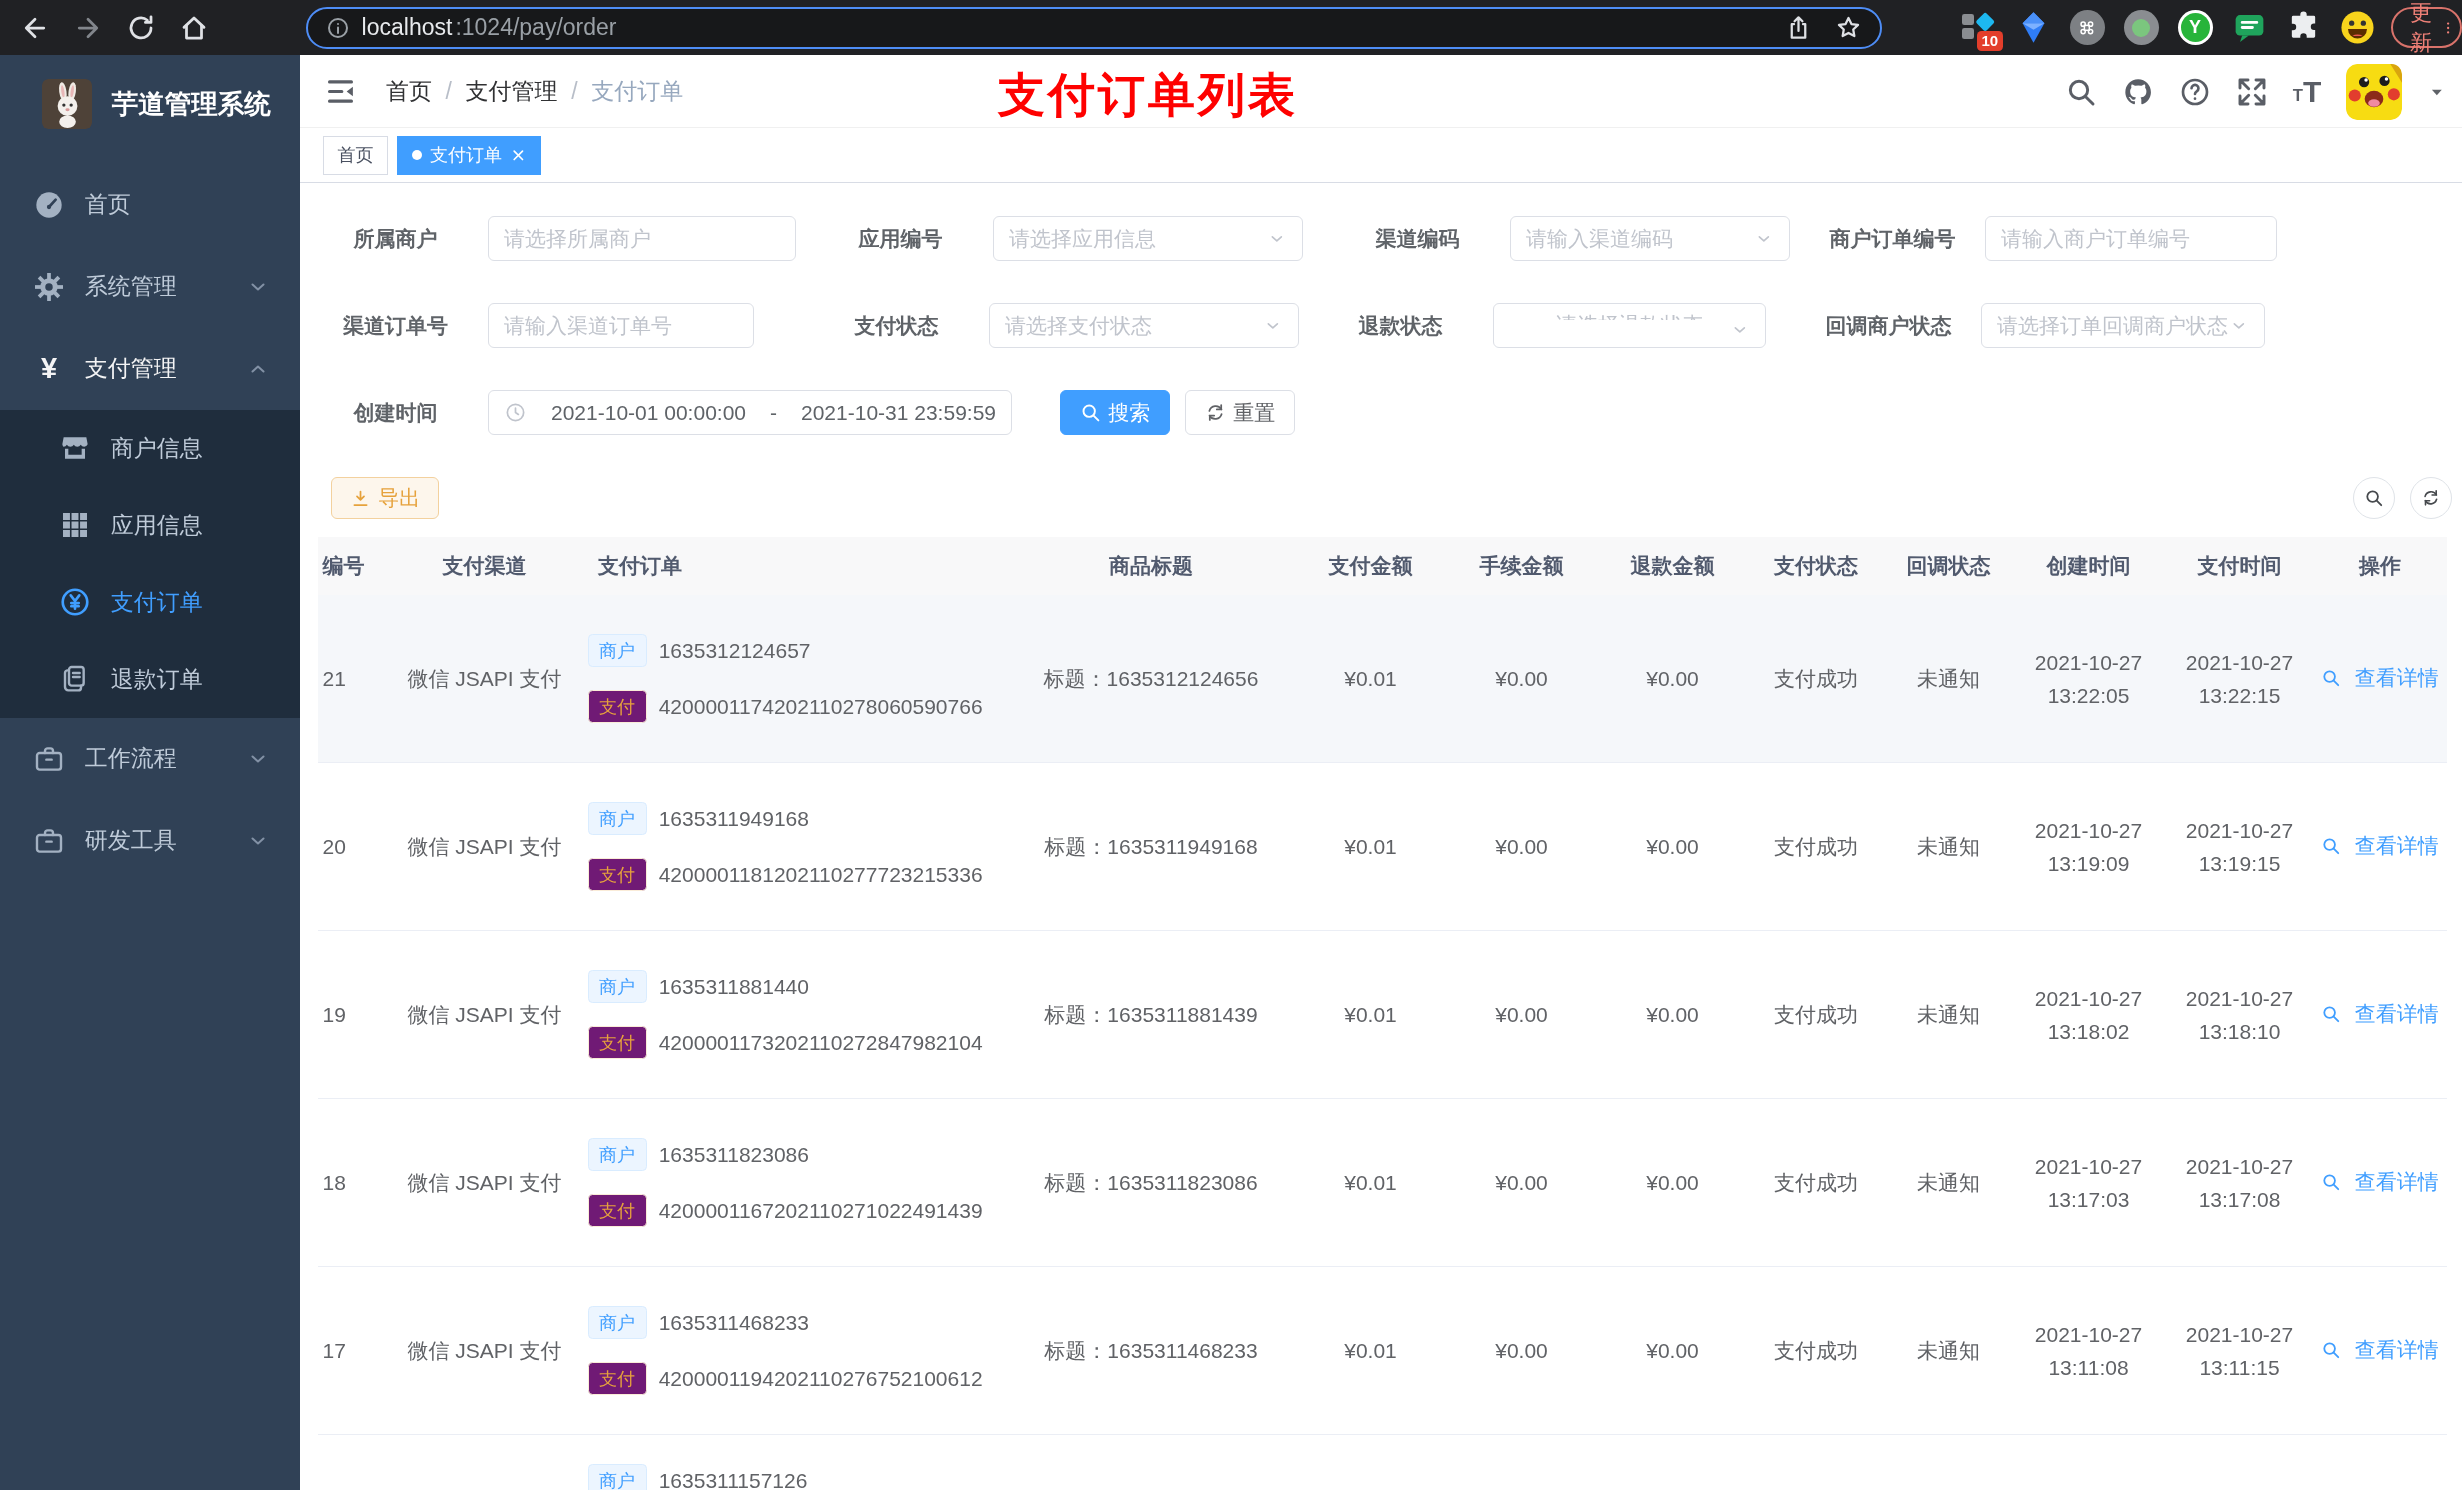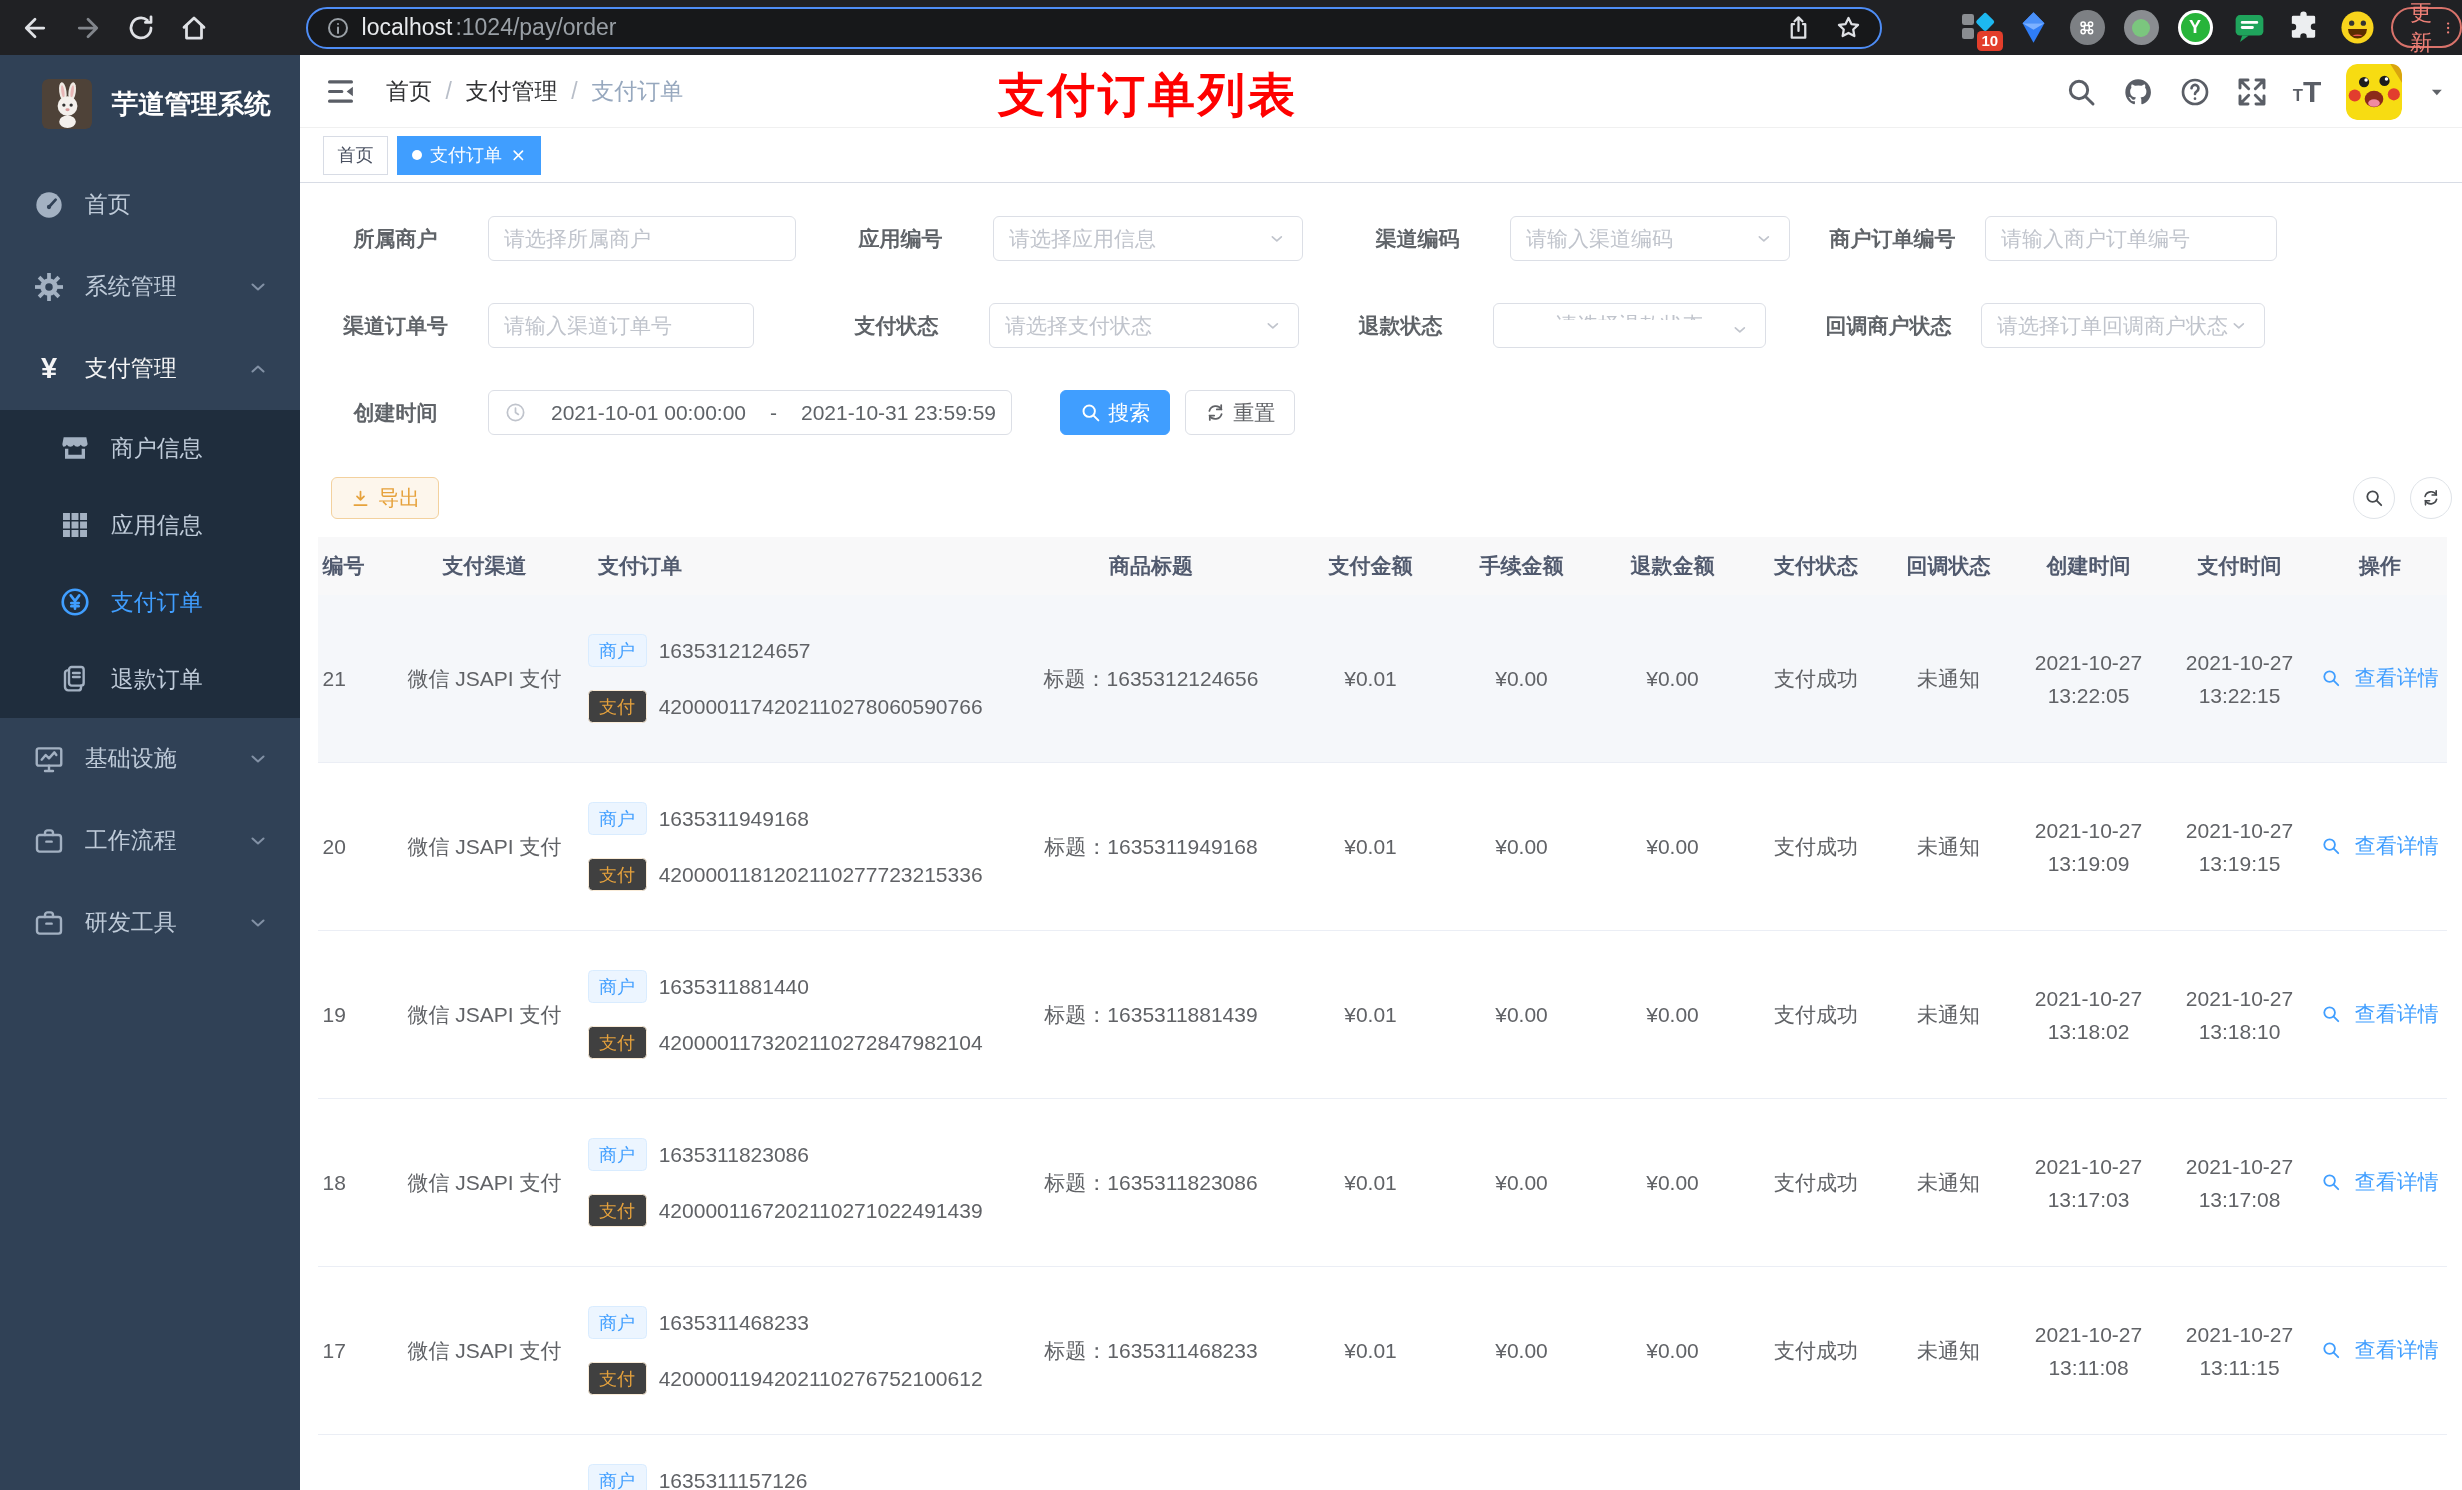--- a/index.html
+++ b/index.html
@@ -124,21 +124,21 @@
   .trow .td{padding:0 4.5px;text-align:center;}
   .td.al{text-align:left;}
   .thead{height:58px;background:#f8f8f9;color:#515a6e;font-weight:700;}
   .tbody .trow{height:168px;border-bottom:1.5px solid #ebeef5;background:#fff;}
   .tbody .trow.hl{background:#f5f7fa;}
   .c-id{padding-left:6px;}
   .c-order{display:flex;flex-direction:column;gap:23px;align-items:flex-start;padding-left:15px;text-align:left;}
   .order-line{display:flex;align-items:center;}
   .tag{height:33px;line-height:32px;padding:0 10.6px;border-radius:4.5px;font-size:18px;margin-right:12px;flex:none;}
   .tag-blue{background:#ecf5ff;border:0.8px solid #d9ecff;color:#409eff;}
-  .tag-yellow{background:#404040;border:0.8px solid #faecd8;color:#e6a23c;}
+  .tag-yellow{background:#701a75;border:0.8px solid #faecd8;color:#e6a23c;}
   .c-time div{line-height:33px;}
   .detail-link{color:#409eff;display:inline-flex;align-items:center;gap:14px;cursor:pointer;}
   .lk-ic{width:19.7px;height:19.7px;}
   .trow.partial{height:55px;overflow:hidden;align-items:start;border-bottom:none;background:#fff;}
   .partial .c-order{padding-top:29px;gap:0;}
 </style>
 </head>
 <body>
 
 <div class="screen">
@@ -352,35 +352,20 @@
             <div class="menu-item">
               <span class="mi-icon" data-icon="document-icon">
                 <svg viewBox="0 0 24 24" fill="none" stroke="currentColor" stroke-linecap="round" stroke-linejoin="round" stroke-width="1.8">
                   <rect x="7.5" y="3" width="11" height="14" rx="2"></rect>
                   <path d="M16.5 17v1.5a2 2 0 0 1-2 2H7A2.5 2.5 0 0 1 4.5 18V7.5a2 2 0 0 1 2-2"></path>
                   <path d="M10.5 7.5h5M10.5 10.5h5"></path>
                 </svg>
               </span>
               <span class="mi-label">退款订单</span>
             </div>
-          </div>
-          <div class="menu-item">
-            <span class="mi-icon" data-icon="monitor-icon">
-              <svg viewBox="0 0 24 24" fill="none" stroke="currentColor" stroke-linecap="round" stroke-linejoin="round" stroke-width="1.8">
-                <rect x="2.8" y="4" width="18.4" height="13" rx="1.5"></rect>
-                <path d="M9 21h6M12 17v4"></path>
-                <path d="M6.5 12.5 9.5 9l2.5 2.5 4-4.5 1.5 2"></path>
-              </svg>
-            </span>
-            <span class="mi-label">基础设施</span>
-            <span class="mi-chevron" data-icon="chevron-down">
-              <svg viewBox="0 0 24 24" fill="none" stroke="currentColor" stroke-linecap="round" stroke-linejoin="round" stroke-width="2">
-                <path d="m6.5 9.5 5.5 5 5.5-5"></path>
-              </svg>
-            </span>
           </div>
           <div class="menu-item">
             <span class="mi-icon" data-icon="briefcase-icon">
               <svg viewBox="0 0 24 24" fill="none" stroke="currentColor" stroke-linecap="round" stroke-linejoin="round" stroke-width="1.8">
                 <rect x="3" y="7.5" width="18" height="12.5" rx="2"></rect>
                 <path d="M9 7.5V6a2 2 0 0 1 2-2h2a2 2 0 0 1 2 2v1.5"></path>
                 <path d="M10 12.5h4"></path>
               </svg>
             </span>
             <span class="mi-label">工作流程</span>

